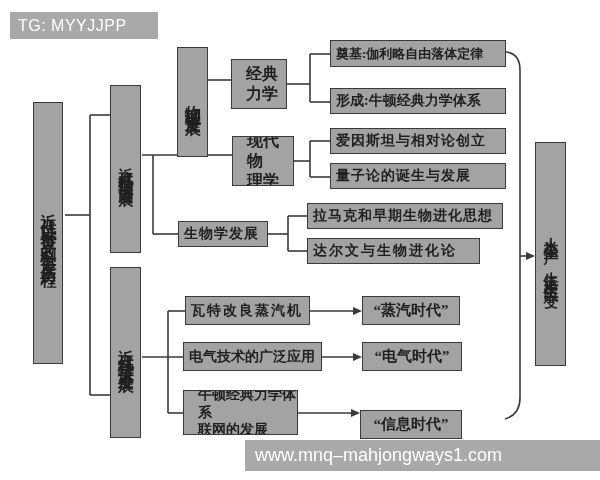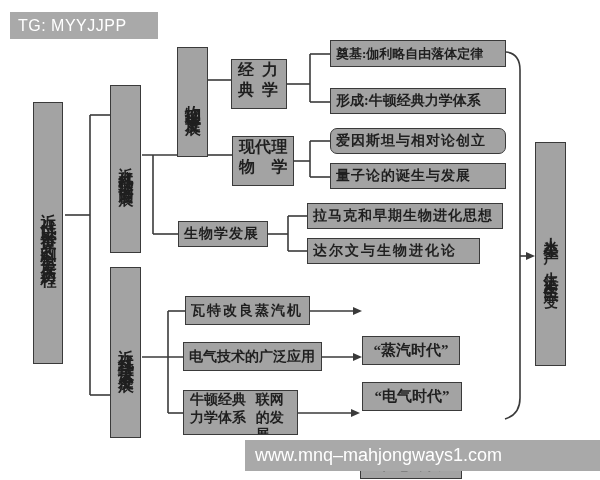--- a/index.html
+++ b/index.html
@@ -15,40 +15,40 @@
     border:1.5px solid #3a3a3a;color:#1f1f1f;
     box-sizing:border-box;display:flex;align-items:center;
     font-weight:600;overflow:hidden;
   }
   .vbox{
     writing-mode:vertical-rl;text-orientation:upright;
     justify-content:center;text-align:center;
   }
   .hbox{white-space:nowrap;}
   .hbox.pad{padding-left:5px;}
-  .center{justify-content:center;margin-top:40px;}
-  .multiline{flex-direction:row;align-items:flex-start;justify-content:center;padding-left:6px;}
+  .center{justify-content:center;}
+  .multiline{flex-direction:column;align-items:flex-start;justify-content:center;padding-left:14px;}
   .multiline span{display:block;line-height:1.25;}
   .banner{
     position:absolute;z-index:3;background:#a9a9a9;color:#ffffff;
     font-family:"Liberation Sans","DejaVu Sans",sans-serif;
     display:flex;align-items:center;box-sizing:border-box;
   }
   #banner-top{left:10px;top:12px;width:148px;height:27px;font-size:16px;padding-left:8px;letter-spacing:0.5px;}
   #banner-bottom{left:245px;top:440px;width:355px;height:31px;font-size:18px;padding-left:10px;}
   
   #root-box{left:33px;top:102px;width:30px;height:262px;font-size:16px;letter-spacing:5px;}
   #theory-box{left:110px;top:85px;width:31px;height:168px;font-size:15px;letter-spacing:3px;}
   #tech-box{left:110px;top:267px;width:31px;height:171px;font-size:16px;letter-spacing:4px;}
   #physics-box{left:177px;top:47px;width:31px;height:110px;font-size:16px;letter-spacing:4px;}
   #classical-box{left:231px;top:59px;width:56px;height:50px;font-size:16px;}
   #modern-box{left:232px;top:136px;width:62px;height:50px;font-size:16px;}
   #foundation-box{left:330px;top:40px;width:176px;height:27px;font-size:13px;}
   #formation-box{left:330px;top:88px;width:176px;height:26px;font-size:14px;}
-  #einstein-box{left:330px;top:128px;width:176px;height:26px;font-size:14px;letter-spacing:1px;border-radius:7px;}
+  #einstein-box{left:330px;top:128px;width:176px;height:26px;font-size:14px;letter-spacing:1px;}
   #quantum-box{left:330px;top:163px;width:176px;height:26px;font-size:14px;letter-spacing:1px;}
   #biology-box{left:178px;top:221px;width:90px;height:26px;font-size:14px;letter-spacing:1px;}
   #lamarck-box{left:307px;top:203px;width:196px;height:26px;font-size:14px;letter-spacing:1px;}
   #darwin-box{left:307px;top:238px;width:173px;height:26px;font-size:14px;letter-spacing:2px;}
   #watt-box{left:185px;top:296px;width:125px;height:29px;font-size:14px;letter-spacing:2px;}
   #steam-age-box{left:362px;top:296px;width:98px;height:29px;font-size:15px;}
   #electrical-box{left:183px;top:342px;width:139px;height:29px;font-size:14px;}
   #electrical-age-box{left:362px;top:342px;width:100px;height:29px;font-size:15px;}
   #computer-box{left:183px;top:390px;width:115px;height:45px;font-size:14px;}
   #info-age-box{left:360px;top:410px;width:102px;height:29px;font-size:15px;}

